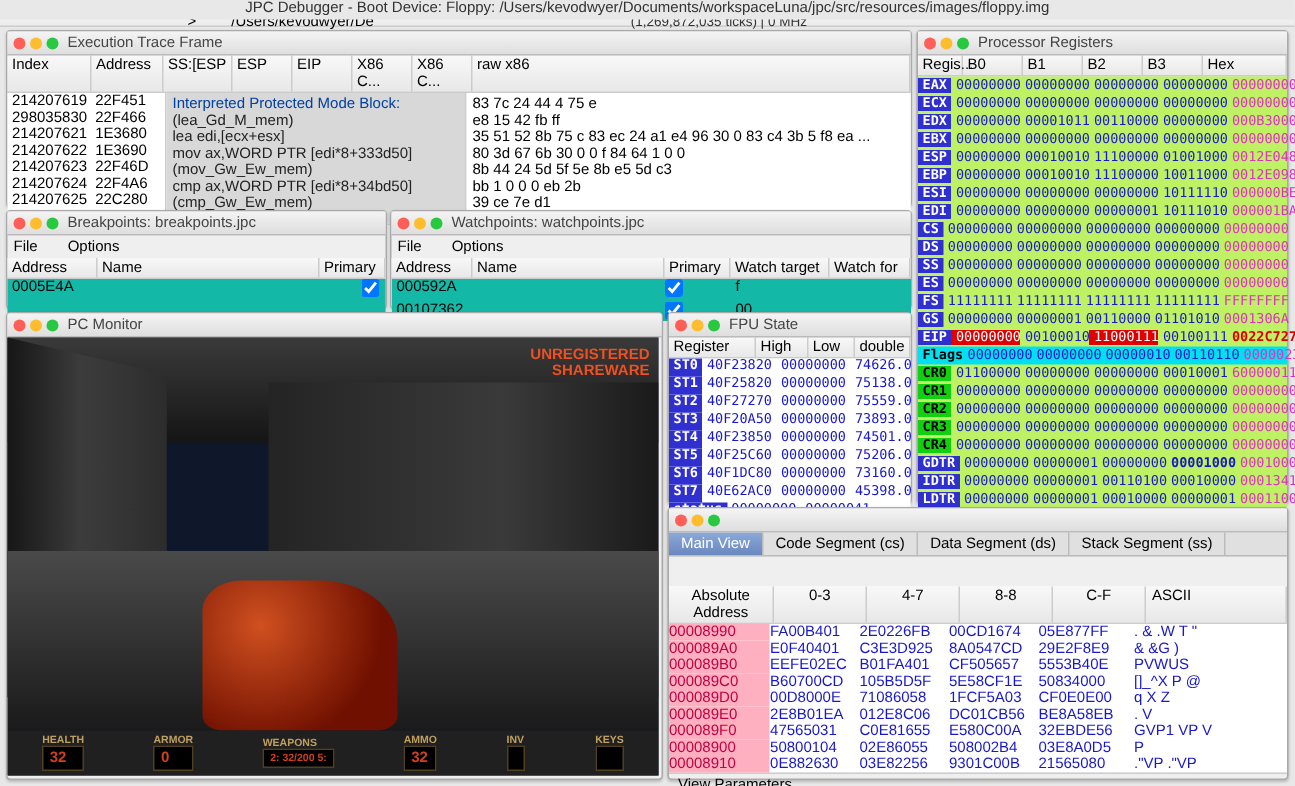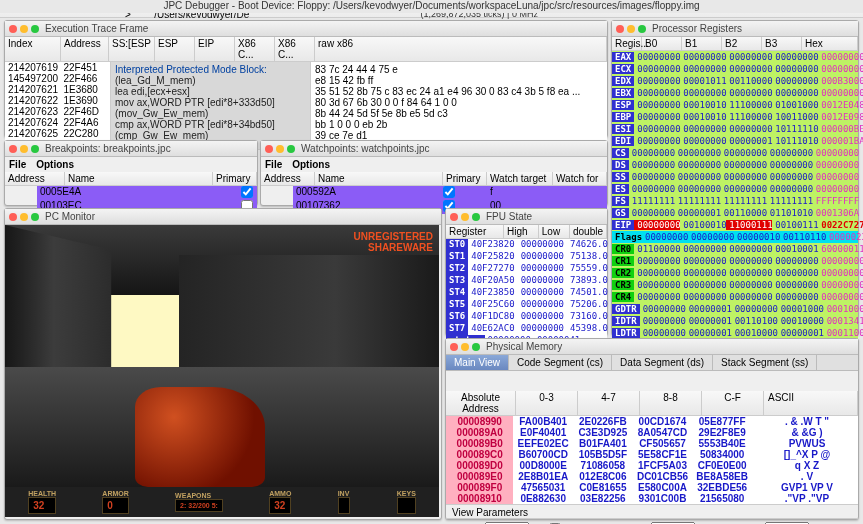--- a/index.html
+++ b/index.html
@@ -18,22 +18,22 @@
 .trace-left { width: 106px; border-right: 1px solid #ccc; }
 .trace-head { display: flex; background: linear-gradient(#f8f8f8,#e8e8e8); border-bottom: 1px solid #ccc; font-size: 9px; }
 .trace-head div { padding: 1px 3px; border-right: 1px solid #ccc; }
 .trace-row { display: flex; font-size: 9px; padding: 0 3px; }
 .trace-row div:first-child { width: 56px; }
 .trace-row div:last-child { width: 44px; }
 .trace-row.sel { background: #3a7fd5; color: #fff; }
 .dis { background: #d8d8d8; padding: 2px 4px; line-height: 11px; color: #222; width: 200px; border-right: 1px solid #ccc; }
 .hex { background: #fff; flex: 1; padding: 2px 4px; line-height: 11px; }
 .hex .sel { background: #3a7fd5; color: #fff; }
-.subbar { display: flex; padding: 2px 4px; gap: 10px; font-size: 10px; font-weight: bold; }
-.bp-table { background: #8b5cf6; height: 28px; overflow-y: scroll; margin-left: 32px; }
+.subbar { display: flex; padding: 2px 4px; gap: 20px; font-size: 10px; }
+.bp-table { background: #14b8a6; height: 28px; overflow-y: scroll; }
 .bp-head { display: flex; background: linear-gradient(#f8f8f8,#e8e8e8); font-size: 9px; border-bottom: 1px solid #ccc; }
 .bp-head div { padding: 1px 3px; border-right: 1px solid #ccc; }
 .reg-table { background: #bef264; }
 .reg-row { display: flex; height: 12px; align-items: center; }
 .reg-row div { padding: 0 3px; font-size: 9px; font-family: Menlo, monospace; }
 .reg-name { background: #3030d0; color: #fff; width: 30px; font-weight: bold; }
 .reg-v { color: #1818c8; width: 62px; }
 .reg-hex { color: #e030c0; width: 62px; }
 .reg-cr .reg-name { background: #10d010; color: #000; }
 .fpu-table { background: #fff; }
@@ -41,27 +41,27 @@
 .fpu-row div { padding: 0 3px; font-size: 9px; font-family: Menlo, monospace; }
 .fpu-name { background: #3030d0; color: #fff; width: 48px; font-weight: bold; }
 .fpu-v { color: #1818c8; width: 60px; }
 .mem-tabs { display: flex; background: #e0e0e0; border-bottom: 1px solid #bbb; }
 .mem-tab { padding: 2px 8px; font-size: 10px; border-right: 1px solid #bbb; }
 .mem-tab.active { background: linear-gradient(#8aa8d8,#6a88c0); color: #fff; }
 .mem-table { background: #fff; font-family: Menlo, monospace; font-size: 9px; margin-top: 20px; }
 .mem-head { display: flex; background: linear-gradient(#f8f8f8,#e8e8e8); border-bottom: 1px solid #ccc; }
 .mem-head div { padding: 1px 0; border-right: 1px solid #ccc; text-align: center; }
 .mem-row { display: flex; }
-.mem-row div { padding: 0 0; text-align: center; font-weight: bold; }
+.mem-row div { padding: 0 0; text-align: left; }
 .mem-addr { background: #ffb0c0; color: #c00040; width: 70px; }
 .mem-cell { color: #1818c8; width: 62px; }
 .mem-ascii { color: #1818c8; width: 110px; text-align: left; padding-left: 4px !important; }
 .vp { display: flex; align-items: center; gap: 6px; padding: 3px 6px; border-top: 1px solid #ccc; font-size: 10px; }
 .vp input[type=text] { width: 44px; height: 14px; font-size: 10px; }
-.game { width: 434px; height: 292px; background: #fef9c3; position: relative; overflow: hidden; }
+.game { width: 434px; height: 292px; background: #0f172a; position: relative; overflow: hidden; }
 .sky { position: absolute; top: 0; left: 0; right: 0; height: 70px; background: linear-gradient(#3a3a3a,#151515); }
 .wall-l { position: absolute; top: 0; left: 0; width: 170px; height: 240px; background: linear-gradient(90deg,#171717,#3c3c3c 40%,#2c2c2c); transform: perspective(400px) rotateY(38deg); transform-origin: left; }
 .wall-r { position: absolute; top: 30px; right: 0; width: 260px; height: 210px; background: linear-gradient(90deg,#242424,#3a3a3a 60%,#1a1a1a); }
 .floor { position: absolute; bottom: 30px; left: 0; right: 0; height: 120px; background: linear-gradient(#4a4a4a,#1a1a1a); }
 .gun { position: absolute; bottom: 30px; left: 130px; width: 130px; height: 100px; background: radial-gradient(circle at 30% 30%, #d05020, #701000 70%); border-radius: 20% 40% 10% 10%; }
 .hud { position: absolute; bottom: 0; left: 0; right: 0; height: 30px; background: #202020; display: flex; align-items: center; justify-content: space-around; color: #d04020; font-family: monospace; font-weight: bold; font-size: 10px; }
 .hud-box { background: #000; padding: 2px 4px; border: 1px solid #504020; }
 .hud-label { color: #c0a060; font-size: 7px; }
 .unreg { position: absolute; top: 6px; right: 6px; color: #f05020; font-weight: bold; font-size: 9px; text-align: right; font-family: monospace; }
 .chk { width: 12px; height: 12px; }
@@ -99,21 +99,21 @@
     <div style="width:40px">X86 C...</div>
     <div style="flex:1">raw x86</div>
   </div>
   <div class="trace-top" style="height:88px;">
     <div class="trace-left mono" id="trace-rows">
         <div class="trace-row">
           <div>214207619</div>
           <div>22F451</div>
         </div>
         <div class="trace-row">
-          <div>145497200</div>
+          <div>298035830</div>
           <div>22F466</div>
         </div>
         <div class="trace-row">
           <div>214207621</div>
           <div>1E3680</div>
         </div>
         <div class="trace-row">
           <div>214207622</div>
           <div>1E3690</div>
         </div>
@@ -179,25 +179,20 @@
     <div style="width:60px">Address</div>
     <div style="flex:1">Name</div>
     <div style="width:44px">Primary</div>
   </div>
   <div class="bp-table mono" id="bp-rows">
       <div style="display:flex;">
         <div style="width:60px;padding:0 3px;">0005E4A</div>
         <div style="flex:1"></div>
         <div style="width:16px"><input type="checkbox" checked="" class="chk" style=""></div>
       </div>
-      <div style="display:flex;">
-        <div style="width:60px;padding:0 3px;">00103EC</div>
-        <div style="flex:1"></div>
-        <div style="width:16px"><input type="checkbox" class="chk" style=""></div>
-      </div>
     </div>
 </div>
 
 <div class="panel" style="left:260px; top:140px; width:348px; height:66px;">
   <div class="panel-head">
       <div class="traffic">
         <b class="tr-r"></b>
         <b class="tr-y"></b>
         <b class="tr-g"></b>
       </div>
@@ -537,21 +532,21 @@
         <div class="reg-v" style="width:46px;">00000000</div>
         <div class="reg-v" style="width:46px;">00000000</div>
         <div class="reg-v" style="width:46px;">00000000</div>
         <div class="reg-hex" style="width:50px;">00000000</div>
       </div>
       <div class="reg-row">
         <div class="reg-name">GDTR</div>
         <div class="reg-v" style="width:46px;">00000000</div>
         <div class="reg-v" style="width:46px;">00000001</div>
         <div class="reg-v" style="width:46px;">00000000</div>
-        <div class="reg-v" style="width:46px;">00001000</div>
+        <div class="reg-v" style="width:46px;font-weight:bold;">00001000</div>
         <div class="reg-hex" style="width:50px;">00010008</div>
       </div>
       <div class="reg-row">
         <div class="reg-name">IDTR</div>
         <div class="reg-v" style="width:46px;">00000000</div>
         <div class="reg-v" style="width:46px;">00000001</div>
         <div class="reg-v" style="width:46px;">00110100</div>
         <div class="reg-v" style="width:46px;">00010000</div>
         <div class="reg-hex" style="width:50px;">00013410</div>
       </div>
@@ -566,21 +561,20 @@
     </div>
 </div>
 
 <div class="panel" style="left:445px; top:338px; width:414px; height:182px;">
   <div class="panel-head">
       <div class="traffic">
         <b class="tr-r"></b>
         <b class="tr-y"></b>
         <b class="tr-g"></b>
       </div>
-    <div class="panel-title">Physical Memory</div>
     </div>
   <div class="mem-tabs">
     <div class="mem-tab active">Main View</div>
     <div class="mem-tab">Code Segment (cs)</div>
     <div class="mem-tab">Data Segment (ds)</div>
     <div class="mem-tab">Stack Segment (ss)</div>
   </div>
   <div class="mem-table">
     <div class="mem-head">
       <div style="width:70px">Absolute Address</div>
@@ -639,20 +633,28 @@
           <div class="mem-cell">BE8A58EB</div>
           <div class="mem-ascii">.   V</div>
         </div>
         <div class="mem-row">
           <div class="mem-addr">000089F0</div>
           <div class="mem-cell">47565031</div>
           <div class="mem-cell">C0E81655</div>
           <div class="mem-cell">E580C00A</div>
           <div class="mem-cell">32EBDE56</div>
           <div class="mem-ascii">GVP1 VP V</div>
+        </div>
+        <div class="mem-row">
+          <div class="mem-addr">00008900</div>
+          <div class="mem-cell">50800104</div>
+          <div class="mem-cell">02E86055</div>
+          <div class="mem-cell">508002B4</div>
+          <div class="mem-cell">03E8A0D5</div>
+          <div class="mem-ascii">P</div>
         </div>
         <div class="mem-row">
           <div class="mem-addr">00008910</div>
           <div class="mem-cell">0E882630</div>
           <div class="mem-cell">03E82256</div>
           <div class="mem-cell">9301C00B</div>
           <div class="mem-cell">21565080</div>
           <div class="mem-ascii">."VP ."VP</div>
         </div>
       </div>

